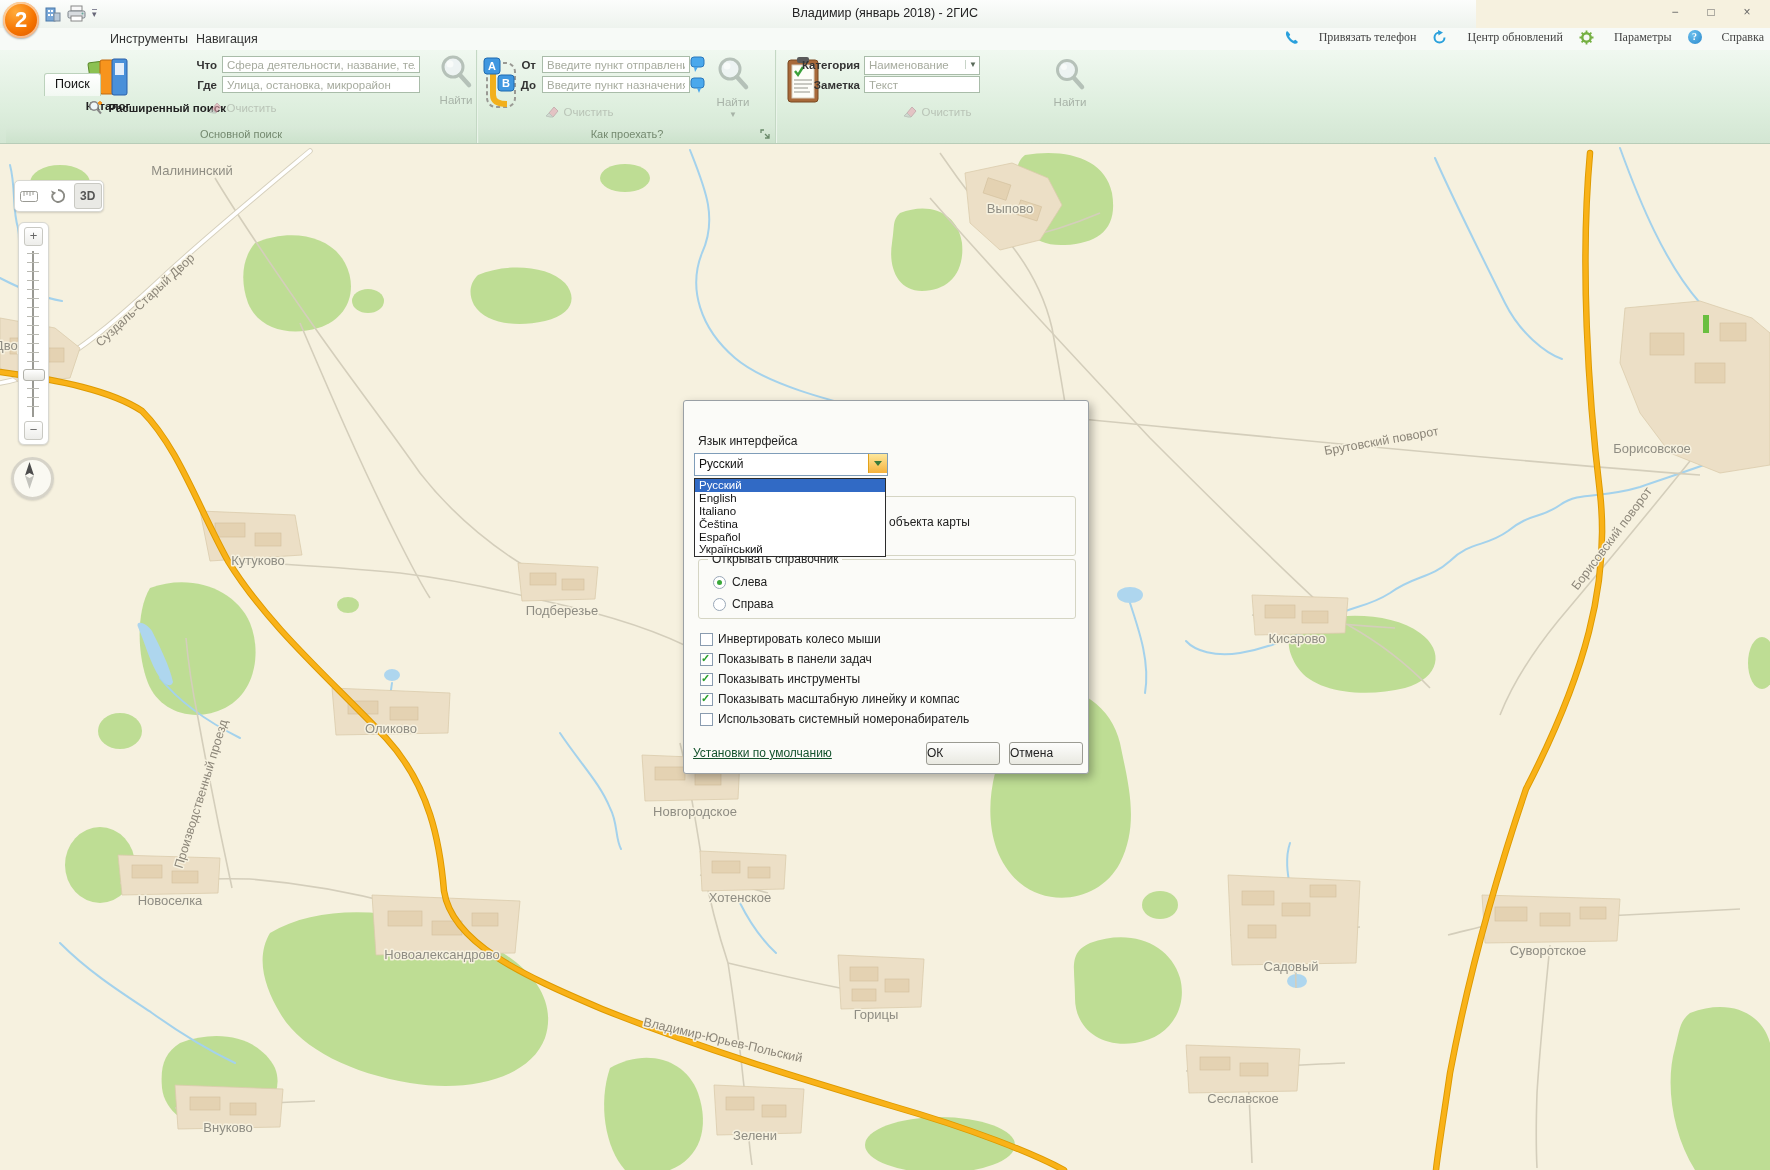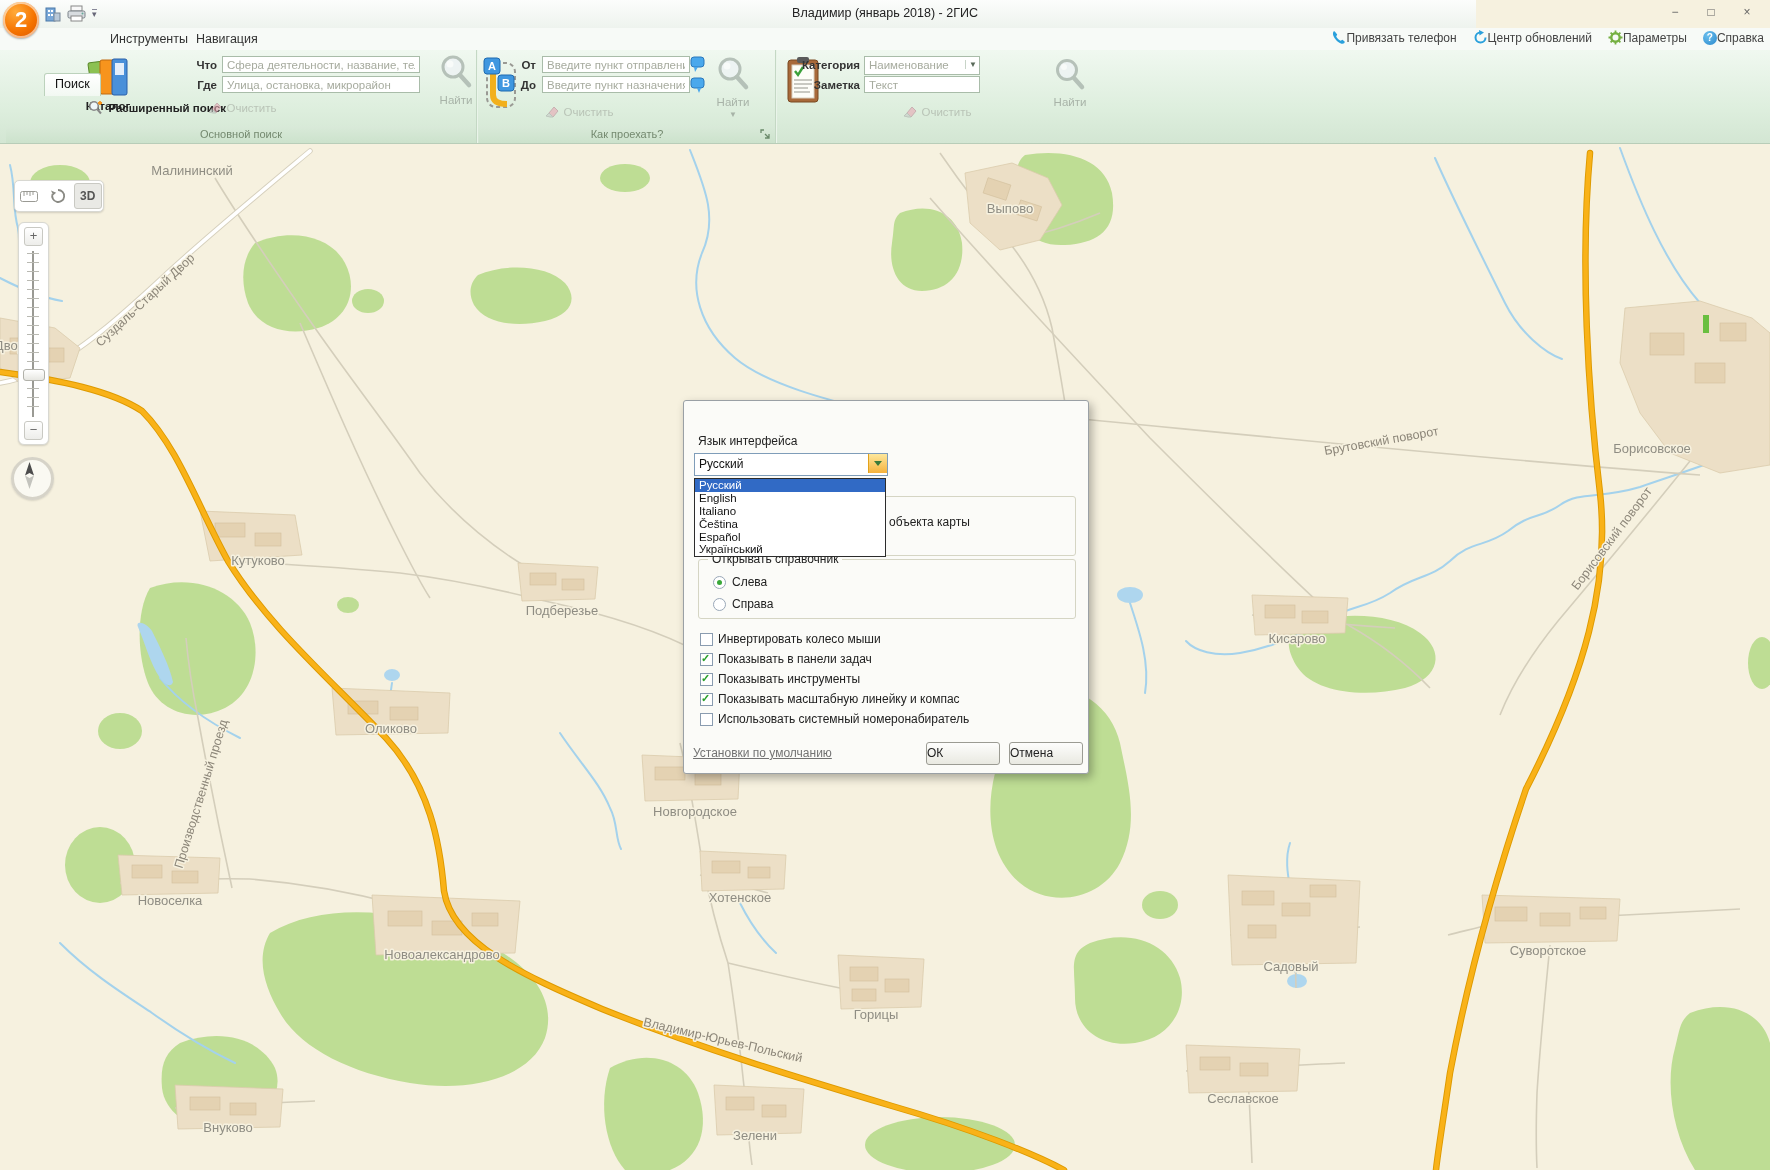--- a/index.html
+++ b/index.html
@@ -18,21 +18,21 @@
   .winbtns{position:absolute;right:8px;top:4px;display:flex;gap:6px;z-index:30;}
   .winbtn{width:30px;height:18px;text-align:center;line-height:17px;font-size:12px;color:#666;}
   
   .tabrow{position:absolute;left:0;top:28px;width:1770px;height:22px;
     background:#f7faf7;border-bottom:1px solid #bcd2bc;}
   .tab{position:absolute;top:1px;height:21px;line-height:21px;padding:0 10px;
     font-size:12.5px;color:#333;}
   .tab.active{background:linear-gradient(#fff,#f2f8f2);border:1px solid #bcd2bc;border-bottom:none;
     border-radius:3px 3px 0 0;color:#111;z-index:2;height:22px;margin-top:44px;}
   .hlinks{position:absolute;right:6px;top:2px;display:flex;gap:16px;align-items:center;}
-  .hlink{display:flex;align-items:center;gap:0;font-size:12px;color:#444;}
+  .hlink{display:flex;gap:20px;font-size:12px;color:#444;font-family:Liberation Serif, serif;}
   
   .ribbon{position:absolute;left:0;top:50px;width:1770px;height:93px;
     background:linear-gradient(#f0f8f0,#ddeedd 65%,#d3e6d3);border-bottom:1px solid #b8cdb8;}
   .rgroup{position:absolute;top:0;height:93px;border-right:1px solid #c4d8c4;box-shadow:1px 0 0 #eaf4ea;}
   .rcaption{position:absolute;left:0;bottom:0;width:100%;height:17px;line-height:17px;
     background:linear-gradient(#d9ead9,#cce2cc);color:#74896f;font-size:11px;text-align:center;}
   .flabel{position:absolute;font-size:11.5px;font-weight:bold;color:#333;text-align:right;}
   .rfield{position:absolute;height:15px;border:1px solid #a9bca9;background:#fff;
     font-size:11.5px;color:#444;padding:0 4px;font-family:"Liberation Sans",sans-serif;}
   .rfield::placeholder{color:#a6ab9e;}
@@ -75,21 +75,21 @@
   .ddlist .sel{background:#316ac5;color:#fff;}
   .groupbox{position:absolute;border:1px solid #d5d5c4;border-radius:3px;}
   .gcap{position:absolute;left:9px;top:-8px;background:#fbfbf8;padding:0 4px;font-size:12px;color:#222;}
   .radio{position:absolute;width:11px;height:11px;border:1px solid #9aa8b8;border-radius:50%;background:#fff;}
   .radio.on::after{content:"";position:absolute;left:2.5px;top:2.5px;width:5px;height:5px;border-radius:50%;background:#39a839;}
   .cbx{position:absolute;width:11px;height:11px;border:1px solid #8a9cb0;background:#fff;}
   .cbx.on::after{content:"✓";position:absolute;left:0px;top:-2px;font-size:11px;font-weight:bold;color:#2ca02c;}
   .dlbl{position:absolute;font-size:12px;color:#222;white-space:nowrap;}
   .dbtn{position:absolute;width:72px;height:21px;border:1px solid #9b9b93;border-radius:3px;
     background:linear-gradient(#fdfdfc,#e9e9e1);font-size:12px;color:#222;text-align:left;line-height:20px;}
-  .dlink{position:absolute;left:9px;top:345px;font-size:12px;color:#737373;text-decoration:underline;}
+  .dlink{position:absolute;left:9px;top:345px;font-size:12px;color:#14532d;text-decoration:underline;}
   
   .vl{font:13px "Liberation Sans",sans-serif;fill:#8f8d83;text-anchor:middle;
       paint-order:stroke;stroke:#f6f1df;stroke-width:3px;stroke-linejoin:round;}
   .rl{font:12.5px "Liberation Sans",sans-serif;fill:#8c8679;text-anchor:middle;
       paint-order:stroke;stroke:#f6f1df;stroke-width:3px;stroke-linejoin:round;}
 </style>
 </head>
 <body>
 
 <div class="app">

